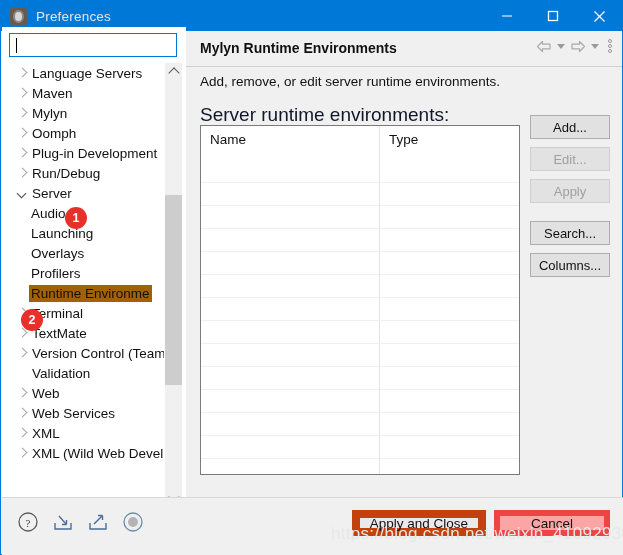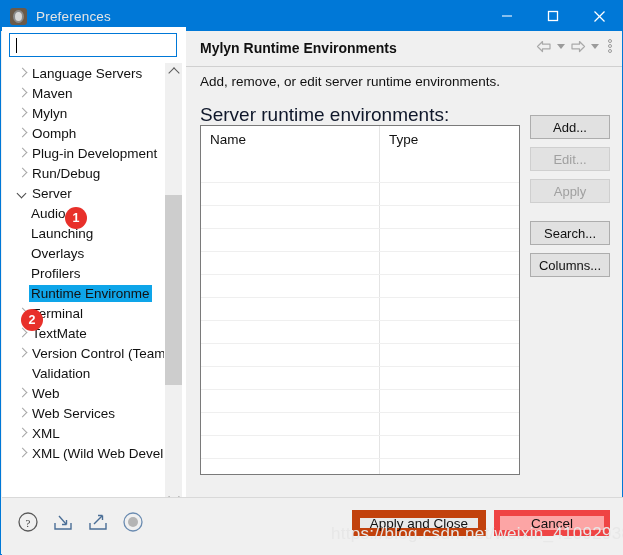--- a/index.html
+++ b/index.html
@@ -80,21 +80,21 @@
     transform:rotate(45deg);
   }
   .tree-row .arrow.open::before{
     content:"";position:absolute;left:1px;top:2px;
     width:6px;height:6px;border-right:1.6px solid #4a4a4a;border-bottom:1.6px solid #4a4a4a;
     transform:rotate(45deg);
   }
   .tree-row .tlabel{font-size:13.5px;color:#111111;}
   .tree-row.child{padding-left:22px;}
   .tree-row.selected .tlabel{
-    background:#0ea5e9;padding:1px 2px;margin:-1px -2px;
+    background:#a16207;padding:1px 2px;margin:-1px -2px;
   }
 
   .badge{
     position:absolute;z-index:9;
     width:22px;height:22px;border-radius:50%;
     background:#e8302a;color:#ffffff;
     font-size:12.5px;font-weight:bold;
     display:flex;align-items:center;justify-content:center;
   }
   #badge1{left:63px;top:180px;}

